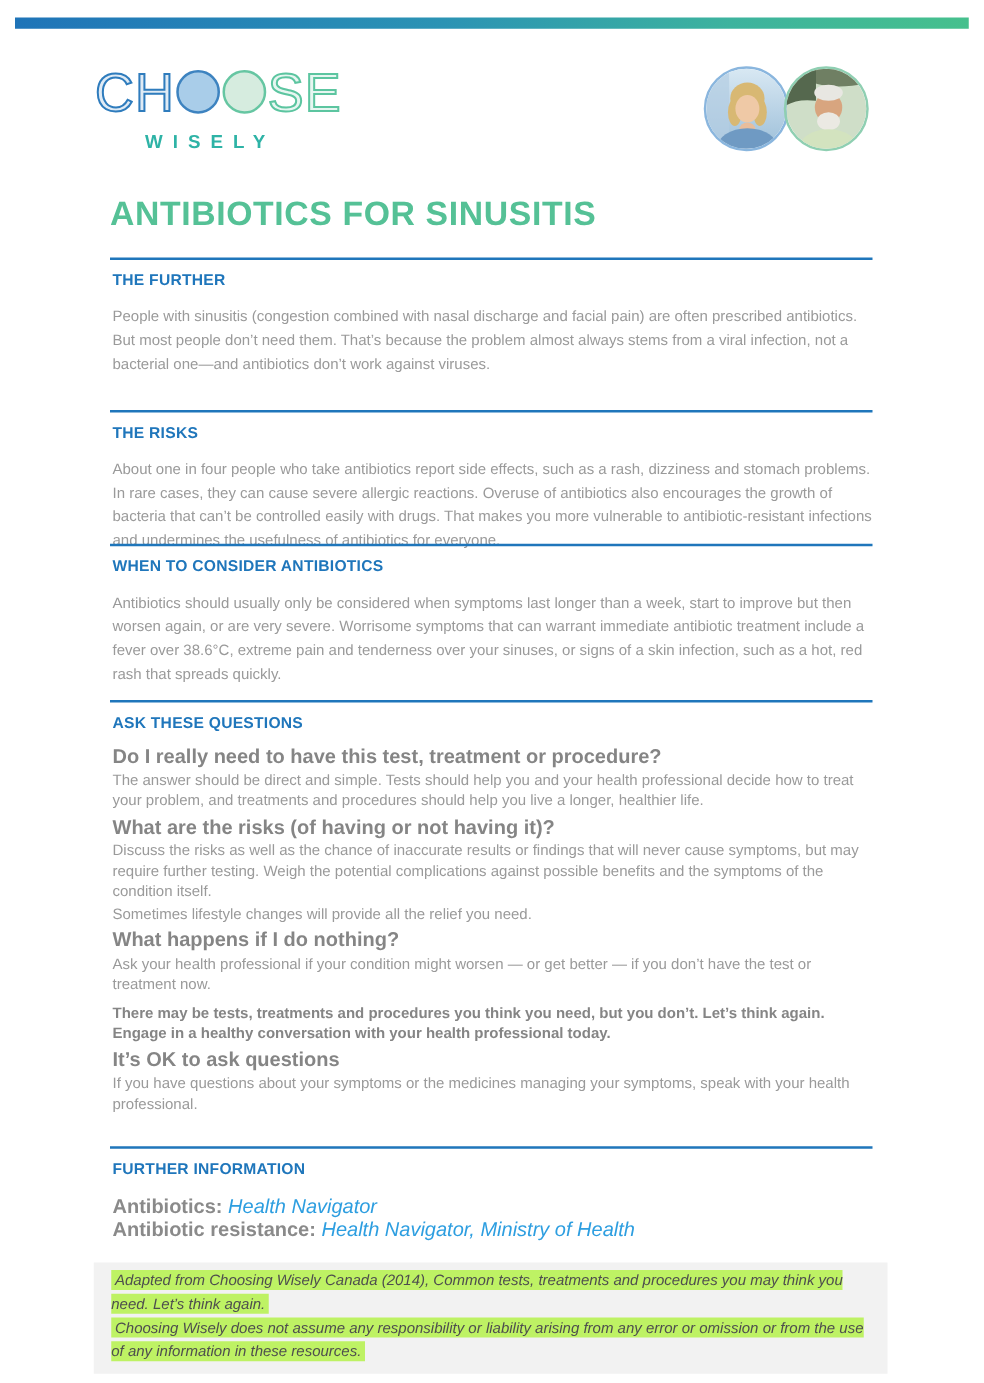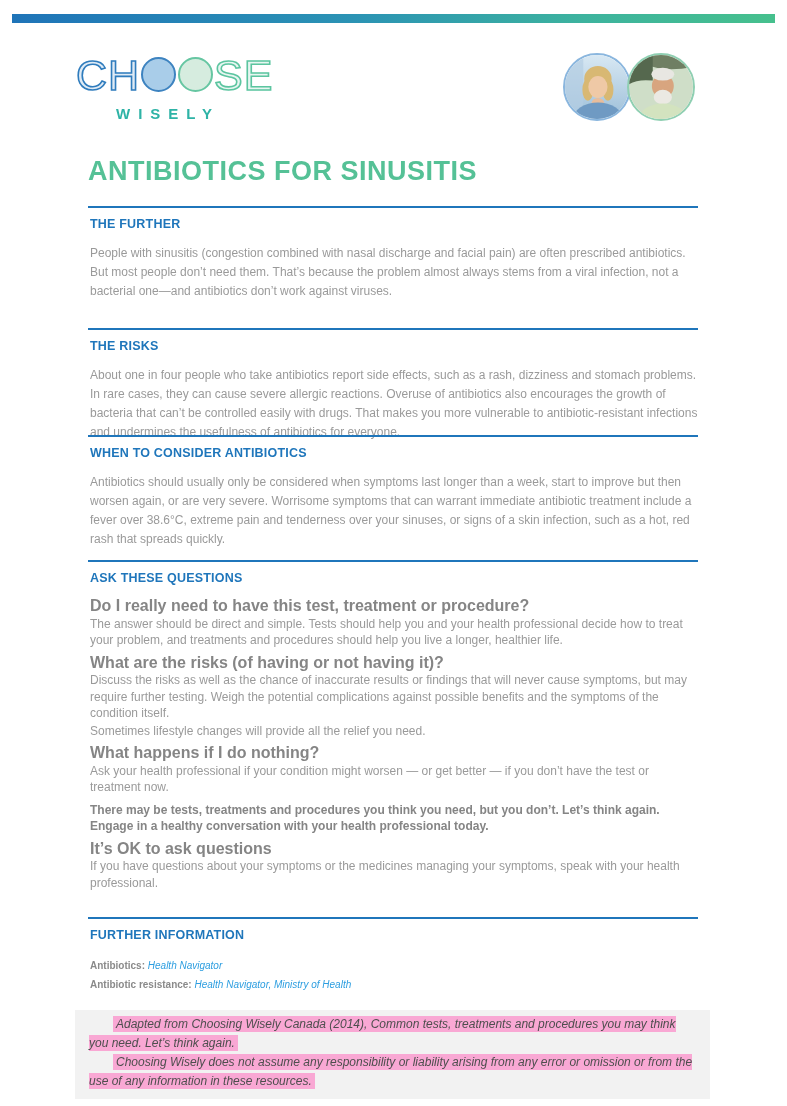--- a/index.html
+++ b/index.html
@@ -39,30 +39,30 @@
   .body-p{margin:13px 0 0 2px;font-size:12px;line-height:19px;color:#9a9a9a;}
 
   
   .qa{margin-left:2px;}
   .q{margin:6px 0 0;font-size:16px;line-height:16.5px;font-weight:bold;color:#858585;}
   .q-first{margin-top:13px;}
   .a{margin:1px 0 0;font-size:12px;line-height:16.5px;color:#9a9a9a;}
   .callout{margin:6px 0 0 2px;font-size:12px;line-height:16.5px;font-weight:bold;color:#858585;}
 
   
-  .info-line{margin:14px 0 0 2px;font-size:10px;line-height:19px;color:#8a8a8a;}
+  .info-line{margin:14px 0 0 2px;font-size:16px;line-height:19px;color:#8a8a8a;}
   .info-label{font-weight:bold;color:#8a8a8a;}
   .lnk{color:#2d9ee0;font-style:italic;text-decoration:none;cursor:pointer;}
   .lnk-sep{color:#2d9ee0;font-style:italic;}
 
   
   .notice{position:absolute;top:1010px;left:75px;width:635px;box-sizing:border-box;
           background:#f2f2f2;padding:5px 14px 8px 14px;}
   .notice p{margin:0;font-size:12px;line-height:19px;font-style:italic;}
-  .hl{background:#f9a8d4;color:#4e4e4e;padding:1px 3px;margin-left:24px;}
+  .hl{background:#bef264;color:#4e4e4e;padding:1px 3px;}
 </style>
 </head>
 <body>
 
 <div class="page">
 
   <div class="topbar"></div>
 
   <div class="logo">
     <div class="logo-line1">

